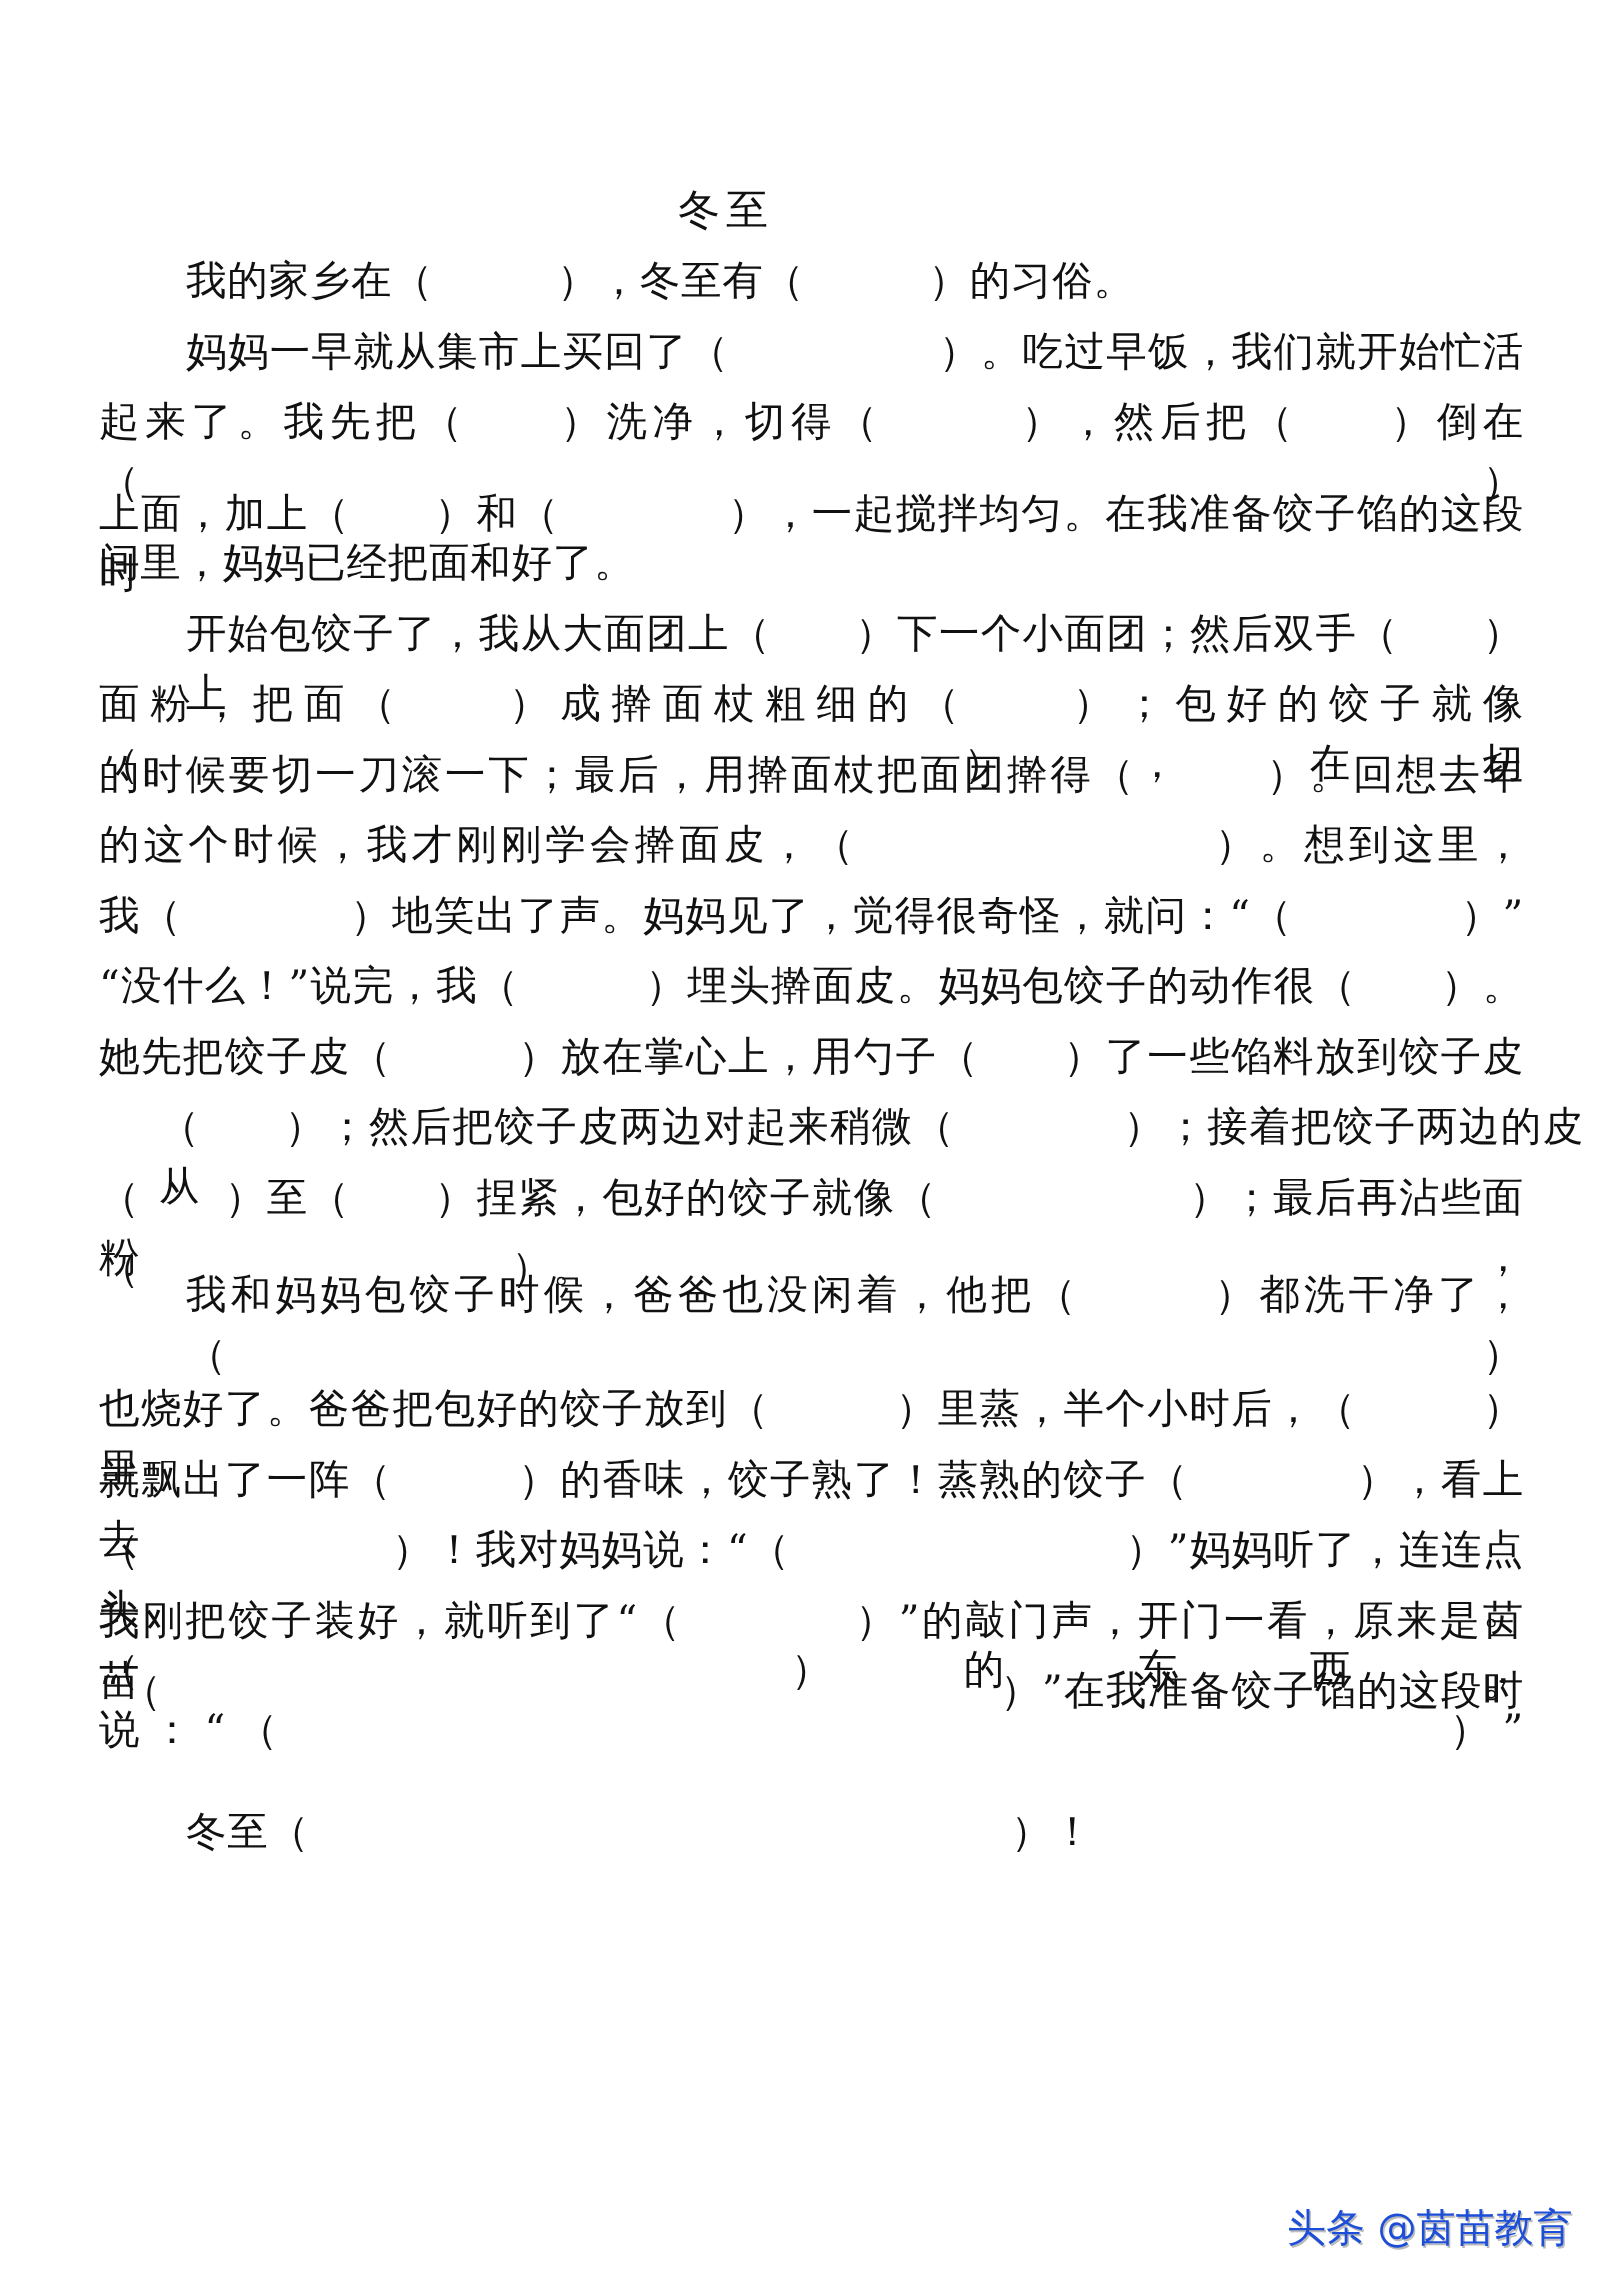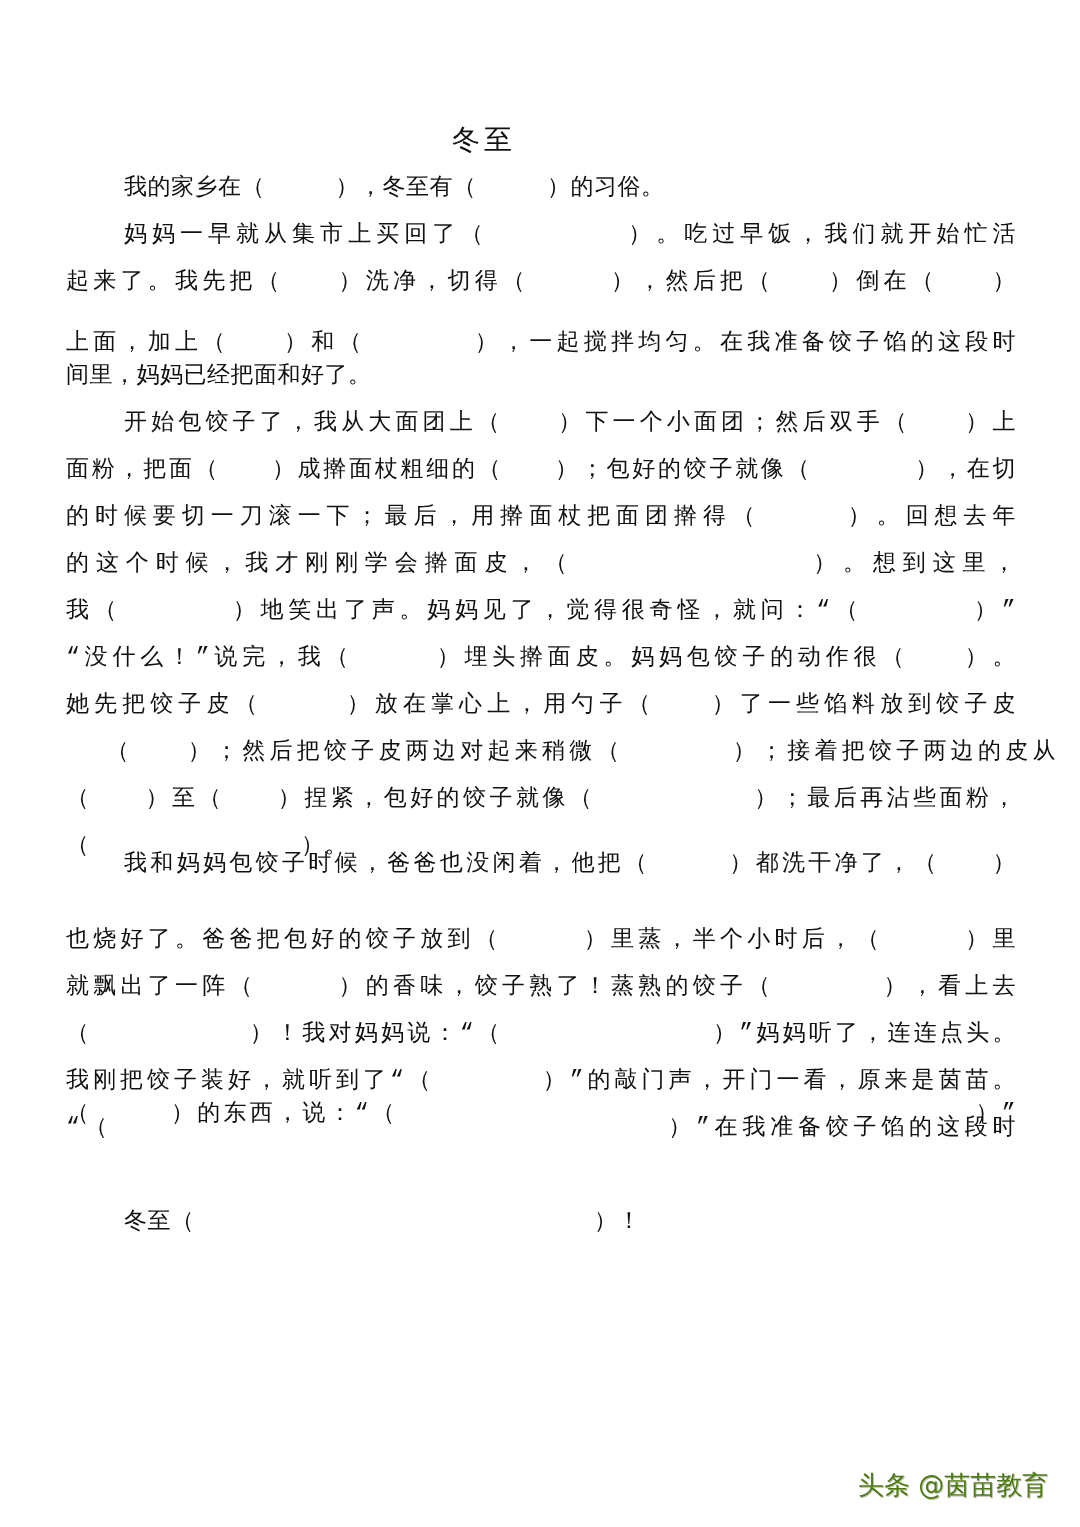--- a/index.html
+++ b/index.html
@@ -3,26 +3,26 @@
 <meta charset="utf-8">
 <style>
   html, body { margin: 0; padding: 0; background: #ffffff; }
   body { width: 1080px; height: 1527px; position: relative; overflow: hidden;
          font-family: "DejaVu Serif", "Liberation Serif", serif; color: #111; }
   .page { position: absolute; left: 0; top: 0; width: 1080px; height: 1527px; }
   .header { position: absolute; top: 78px; left: 0; width: 1080px; text-align: center;
             font-size: 25px; letter-spacing: 1px; }
   .title { position: absolute; top: 121px; left: 0; width: 968px; text-align: center;
            font-size: 28px; letter-spacing: 4px; }
-  .line { position: absolute; left: 66px; width: 950px; height: 40px; font-size: 23px;
-          line-height: 40px; white-space: pre; letter-spacing: 0.5px; font-family: Liberation Mono, monospace; }
+  .line { position: absolute; left: 66px; width: 950px; height: 40px; font-size: 27px;
+          line-height: 40px; white-space: pre; letter-spacing: 0.5px; }
   .line.indent { left: 124px; width: 892px; }
   .line.justify { text-align: justify; text-align-last: justify; }
   .watermark { position: absolute; left: 858px; top: 1468px; font-family: "DejaVu Sans", sans-serif;
-               font-size: 26px; color: #4d7c0f; text-shadow: 1px 1px 0 #bbb; white-space: nowrap; }
+               font-size: 26px; color: #1d4ed8; text-shadow: 1px 1px 0 #bbb; white-space: nowrap; }
 </style>
 </head>
 <body>
 
 <div class="page">
   <div class="title">冬至</div>
   <div id="lines">
       <div class="line indent" style="top: 168px;">我的家乡在（　　　），冬至有（　　　）的习俗。</div>
       <div class="line indent justify" style="top: 215px; white-space: normal;">妈妈一早就从集市上买回了（　　　　　）。吃过早饭，我们就开始忙活</div>
       <div class="line justify" style="top: 262px; white-space: normal;">起来了。我先把（　　）洗净，切得（　　　），然后把（　　）倒在（　　）</div>

